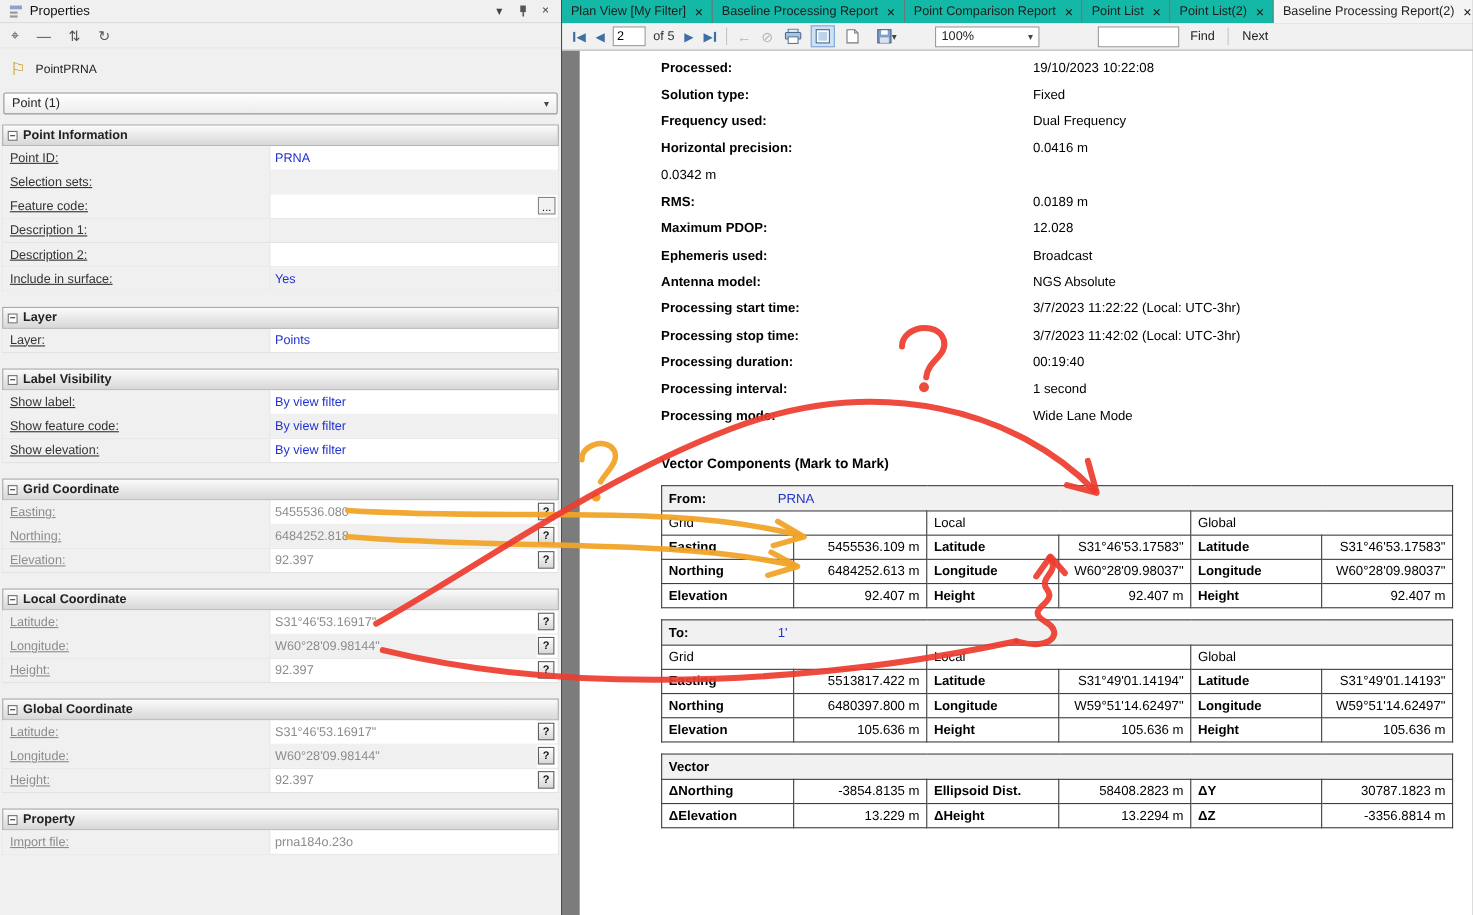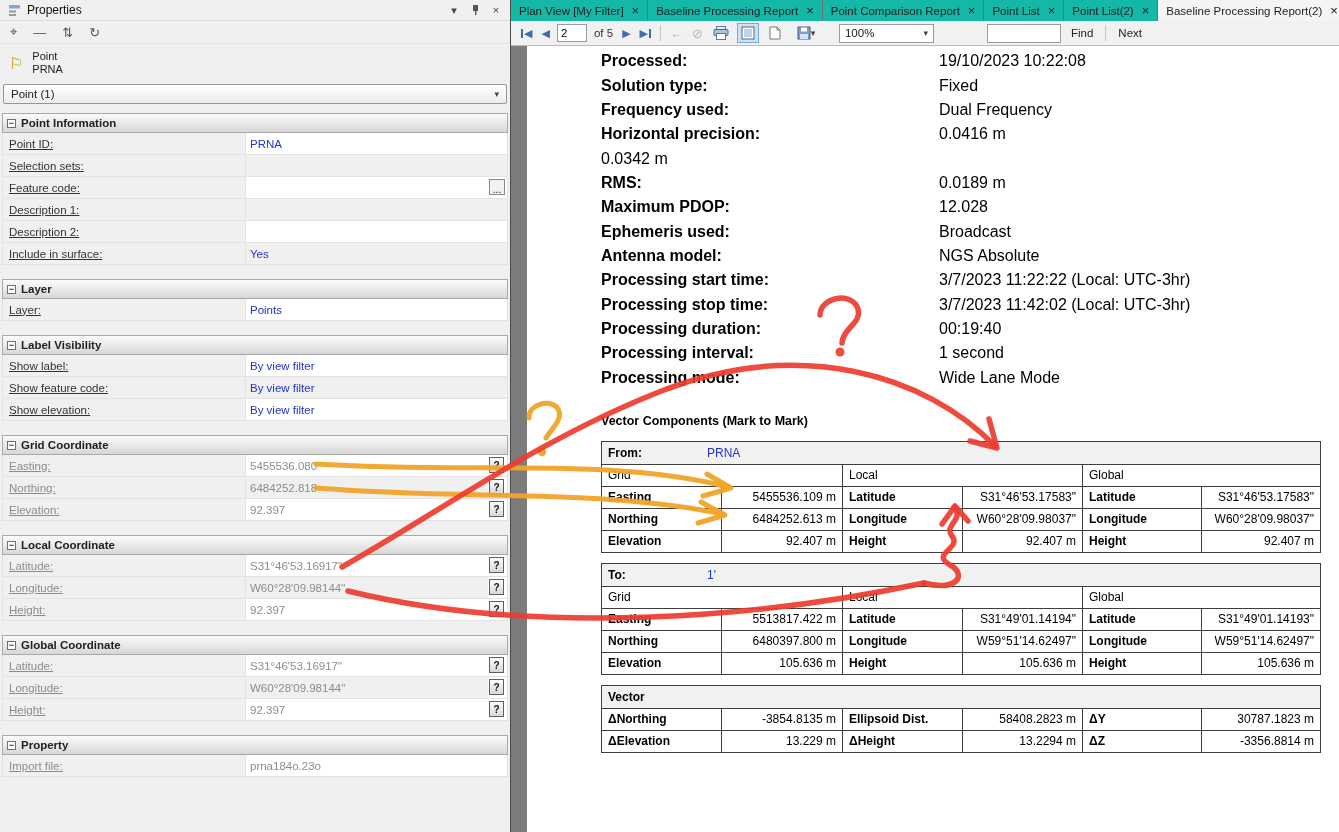--- a/index.html
+++ b/index.html
@@ -11,21 +11,21 @@
   .props { width: 511px; min-width: 511px; height: 832px; background: #f0f0f0; border-right: 1px solid #4b4b4b;
            display: flex; flex-direction: column; font-size: 11.5px; color: #222; }
   .props-titlebar { height: 21px; display: flex; align-items: center; gap: 5px; padding: 0 6px;
                     border-bottom: 1px solid #dcdcdc; }
   .props-title { flex: 1; font-size: 12px; color: #111; }
   .win-icon { width: 16px; text-align: center; color: #444; font-size: 11px; display: flex; justify-content: center; align-items: center; }
   .props-toolbar { height: 23px; display: flex; align-items: center; gap: 16px; padding: 0 10px;
                    color: #555; font-size: 13px; border-bottom: 1px solid #e6e6e6; }
   .obj-header { height: 38px; display: flex; align-items: center; gap: 9px; padding: 0 9px; }
   .flag-glyph { color: #c49a16; font-size: 16px; }
-  .obj-lines { display: flex; flex-direction: column; font-size: 11px; line-height: 13px; }
+  .obj-lines { display: flex; flex-direction: row; font-size: 11px; line-height: 13px; }
   .selector { height: 20px; margin: 2px 3px 9px 3px; display: flex; align-items: center; justify-content: space-between;
               padding: 0 7px; background: linear-gradient(#ffffff,#ececec); border: 1px solid #979797; border-radius: 2px; }
   .sections { flex: 1; overflow: hidden; padding: 0 2px; }
   .prop-section { margin-bottom: 14px; }
   .sec-header { height: 20px; display: flex; align-items: center; gap: 5px; padding: 0 4px;
                 background: linear-gradient(#fbfbfb,#d7d7d7); border: 1px solid #a9a9a9; font-weight: bold; }
   .minus-box { width: 9px; height: 9px; border: 1px solid #707070; background: #fff; font-size: 9px;
                line-height: 7px; text-align: center; color: #333; flex: none; }
   .prop-row { display: grid; grid-template-columns: 243px 1fr 19px; height: 22px;
               border: 1px solid #e3e3e3; border-top: none; background: #fff; }
@@ -54,29 +54,29 @@
   .tb-nav { color: #3f6ea5; font-size: 11px; display: flex; align-items: center; gap: 1px; padding: 0 2px; }
   .tb-nav.disabled { color: #b5b5b5; }
   .vbar { width: 2px; height: 9px; background: currentColor; display: inline-block; }
   .page-input { width: 30px; height: 18px; border: 1px solid #9a9a9a; font-size: 11.5px; padding: 0 3px; font-family: inherit; }
   .tb-text { font-size: 11.5px; color: #333; padding: 0 2px; }
   .vsep { width: 1px; height: 16px; background: #c6c6c6; margin: 0 2px; }
   .icon-btn { width: 22px; height: 20px; display: flex; align-items: center; justify-content: center; border: 1px solid transparent; }
   .icon-btn.pressed { background: #cfe1f5; border: 1px solid #7da7d8; }
   .dd-arrow { font-size: 9px; color: #444; }
   .zoom-combo { width: 95px; height: 19px; border: 1px solid #9a9a9a; background: #fff; display: flex;
-                align-items: center; justify-content: space-between; padding: 0 5px; font-size: 11.5px; margin-left: 13px; }
+                align-items: center; justify-content: space-between; padding: 0 5px; font-size: 11.5px; margin-left: 24px; }
   .search-input { width: 74px; height: 19px; border: 1px solid #9a9a9a; font-family: inherit; font-size: 11.5px;
                   padding: 0 4px; margin-left: 48px; }
   .tb-link { font-size: 11.5px; color: #222; padding: 0 5px; }
 
   
   .report-bg { flex: 1; padding-left: 16px; overflow: hidden; }
   .page { background: #fff; height: 100%; padding: 3px 0 0 74px; color: #000; overflow: hidden; }
-  .field-row { display: flex; align-items: center; height: 24.35px; font-size: 16px; }
+  .field-row { display: flex; align-items: center; height: 24.35px; font-size: 12px; }
   .field-label { width: 338px; font-weight: bold; }
   .vector-title { font-weight: bold; font-size: 12.5px; margin: 24px 0 13px 0; }
   .rtable { border-collapse: collapse; table-layout: fixed; width: 719px; margin-bottom: 10px; font-size: 12px; background: #fff; }
   .rtable td { border: 1px solid #3e3e3e; padding: 0 6px; height: 22px; white-space: nowrap; overflow: hidden; }
   .cap-row td { background: #f1f1f1; height: 23px; }
   .cap-wrap { display: flex; align-items: center; }
   .cap-label { font-weight: bold; width: 99px; }
   .cap-value { color: #2233cc; }
   .cap-only { font-weight: bold; }
   .group-cell { text-align: left; font-weight: normal; height: 21px; }

